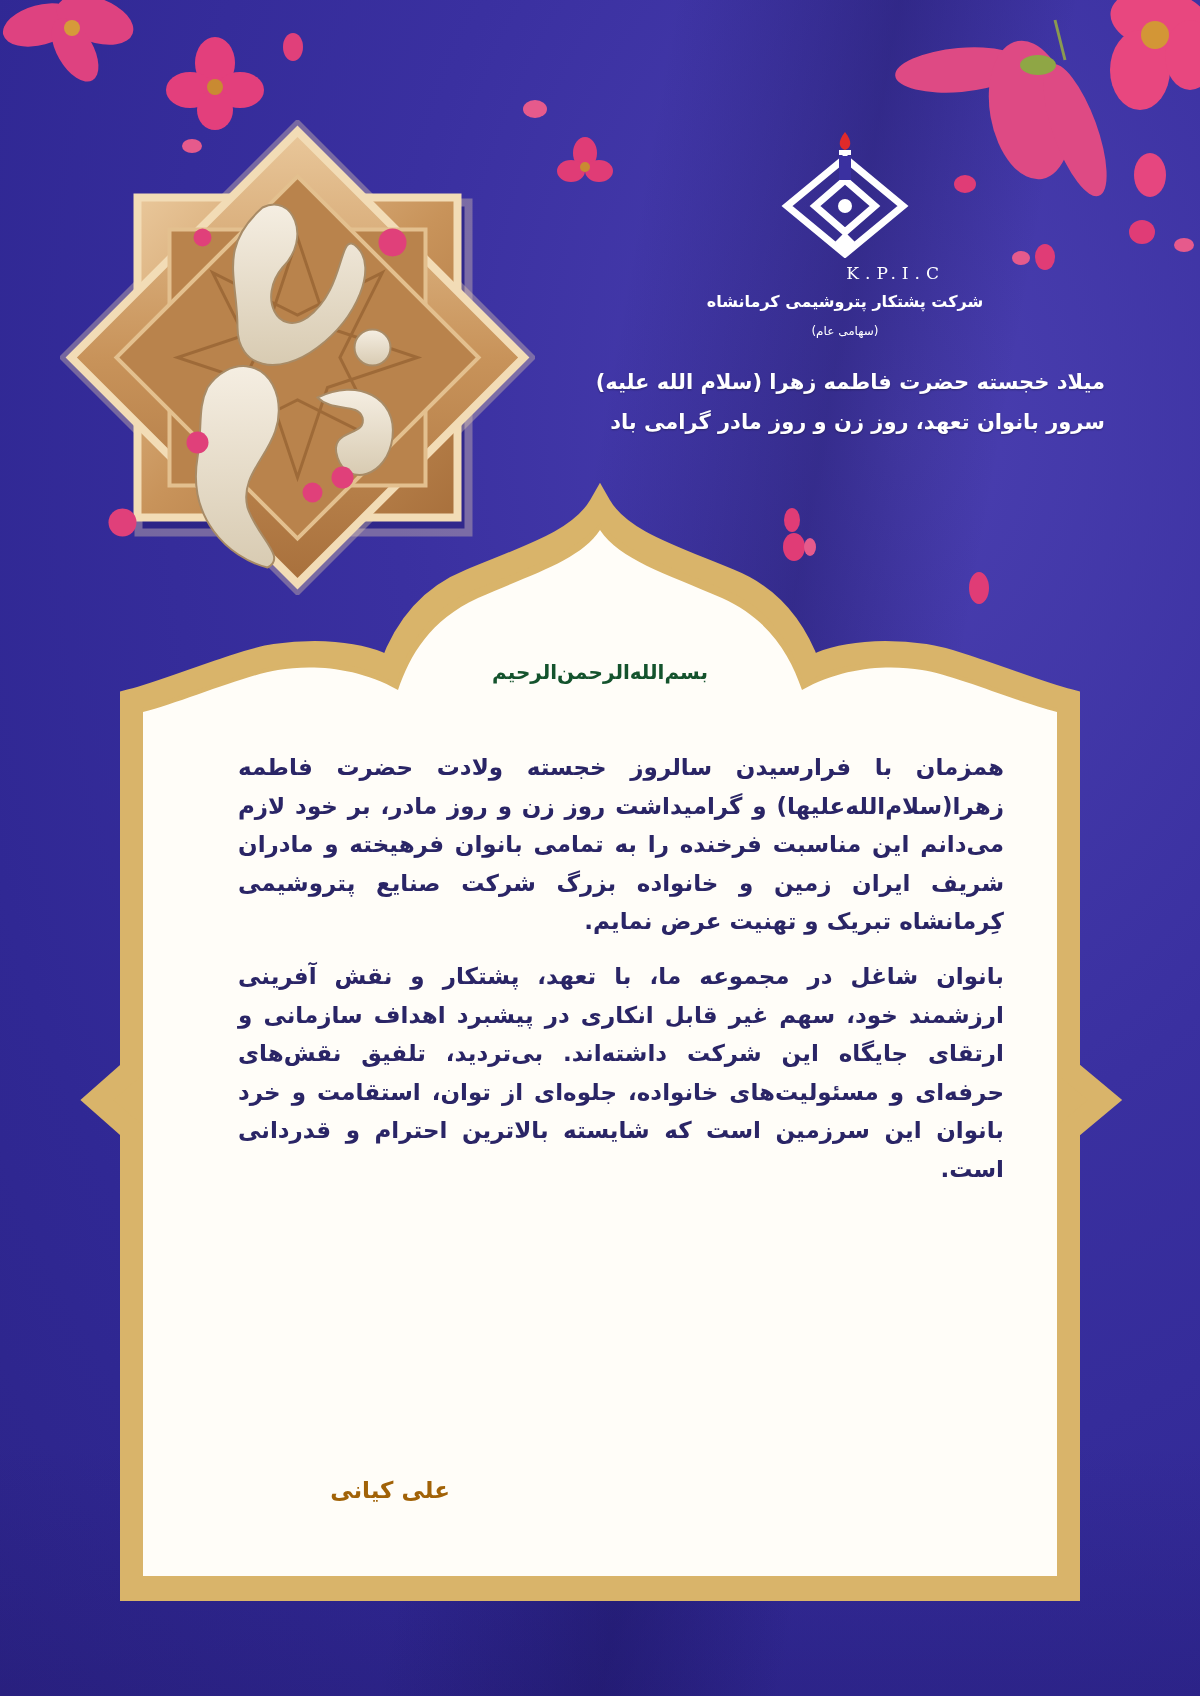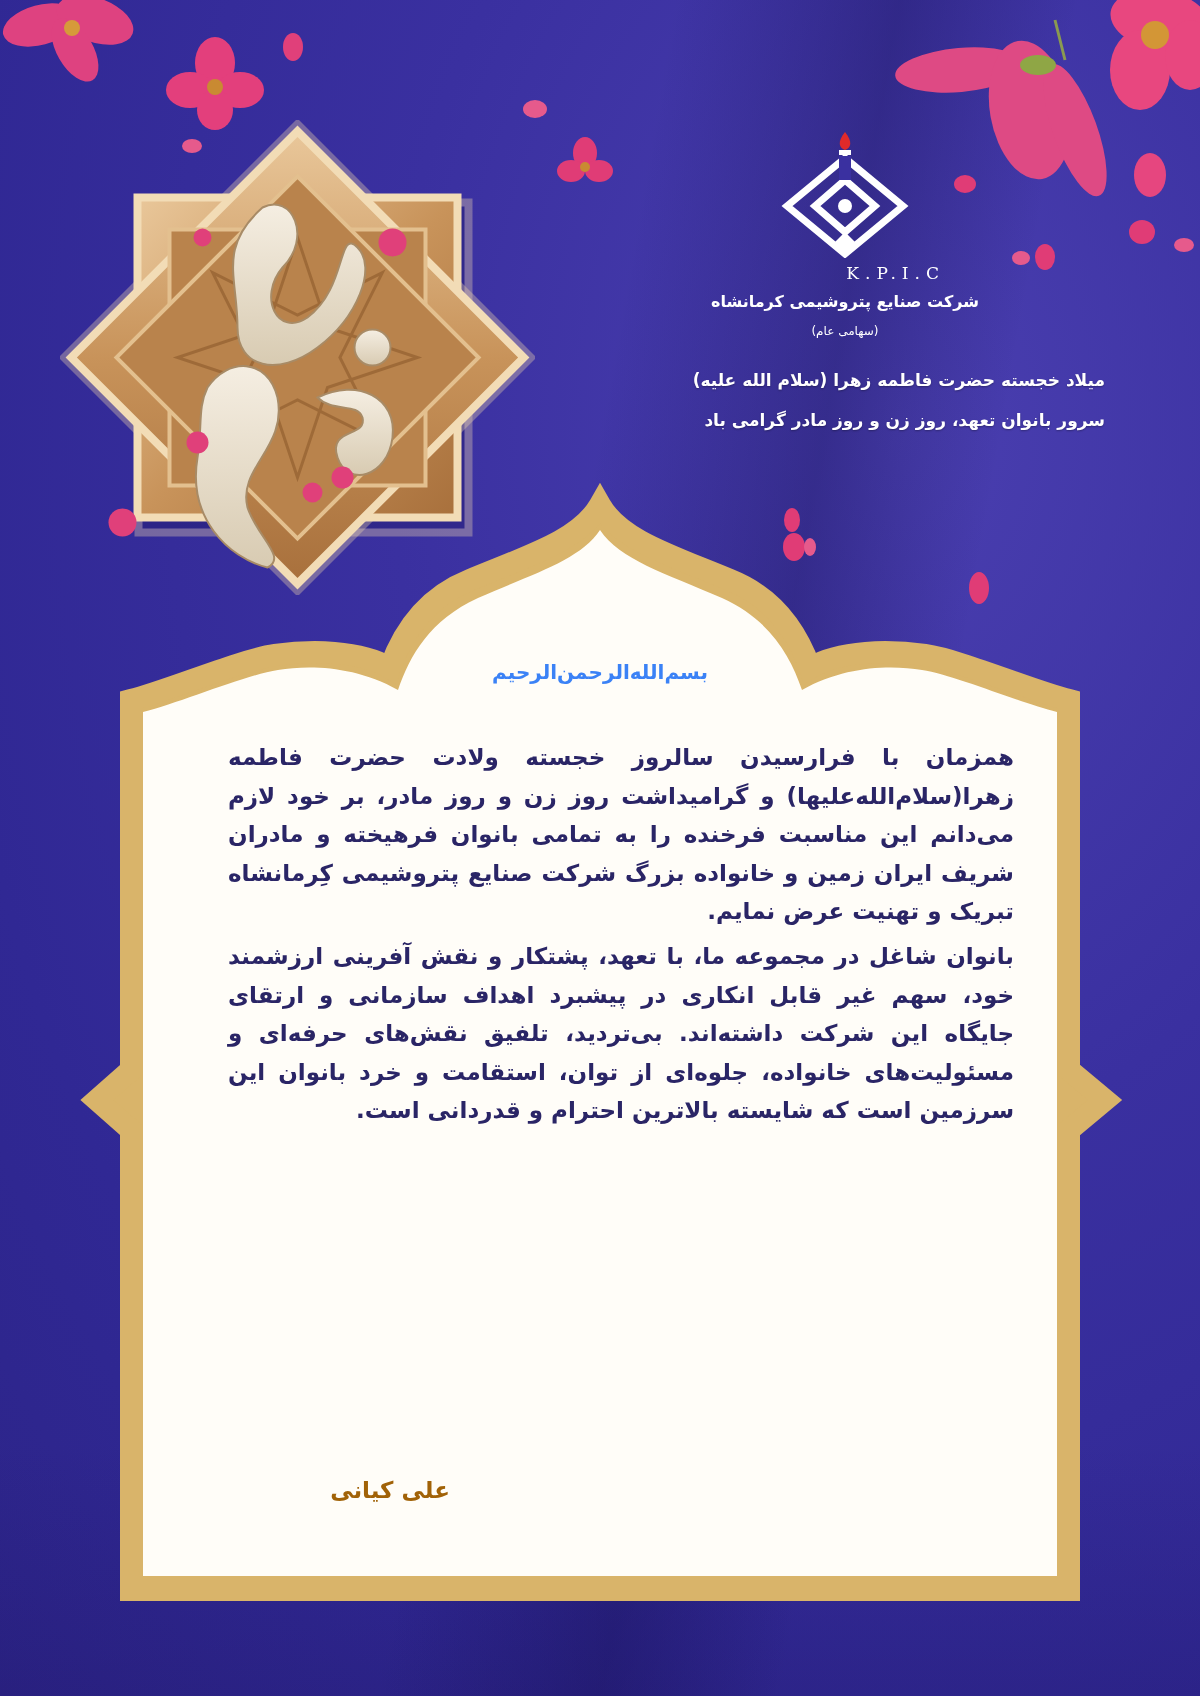--- a/index.html
+++ b/index.html
@@ -25,36 +25,36 @@
   .company-name {
     position: absolute; left: 680px; top: 292px; width: 330px; text-align: center;
     color: #ffffff; font-size: 16px; font-weight: bold;
   }
   .company-type {
     position: absolute; left: 780px; top: 324px; width: 130px; text-align: center;
     color: #ffffff; font-size: 12px;
   }
   .title-line {
     position: absolute; right: 95px; color: #ffffff; font-weight: bold;
-    font-size: 17px; white-space: nowrap; text-shadow: 0 1px 2px rgba(0,0,0,0.3);
+    font-size: 21px; white-space: nowrap; text-shadow: 0 1px 2px rgba(0,0,0,0.3);
   }
   .title-line.l1 { top: 370px; }
   .title-line.l2 { top: 410px; }
   .ornament { position: absolute; left: 60px; top: 120px; width: 475px; height: 475px; }
   .frame-svg { position: absolute; left: 0; top: 0; width: 1200px; height: 1696px; }
   .bismillah {
     position: absolute; top: 660px; left: 400px; width: 400px; text-align: center;
-    color: #3b82f6; font-size: 20px; font-weight: bold;
+    color: #14532d; font-size: 20px; font-weight: bold;
   }
   .letter-body {
     position: absolute; top: 732px; left: 222px; width: 798px;
     color: #2a2566; font-size: 23px; font-weight: bold; line-height: 38.6px;
     text-align: justify; text-align-last: right;
   }
-  .letter-body p { margin: 6px; }
+  .letter-body p { margin: 16px; }
   .signature {
     position: absolute; top: 1470px; left: 220px; width: 340px; text-align: center;
     color: #a16207; font-weight: bold; font-size: 23px; line-height: 40px;
   }
 </style>
 </head>
 <body>
 
 <div class="bg-sheen"></div>
 
@@ -181,21 +181,21 @@
   <rect x="64" y="22" width="12" height="5" fill="#ffffff"></rect>
   <g fill="none" stroke="#ffffff" stroke-width="7" stroke-linejoin="miter">
     <path d="M70 30 L128 78 L70 126 L12 78 Z"></path>
     <path d="M70 52 L100 78 L70 104 L40 78 Z"></path>
   </g>
   <rect x="64" y="28" width="12" height="24" fill="#3a30a0"></rect>
   <circle cx="70" cy="78" r="7" fill="#ffffff"></circle>
   <path d="M70 104 L80 114 L70 124 L60 114 Z" fill="#ffffff"></path>
 </svg>
 <div class="logo-abbr">K.P.I.C</div>
-<div class="company-name">شرکت صنایع پتروشیمی کرمانشاه</div>
+<div class="company-name">شرکت پشتکار پتروشیمی کرمانشاه</div>
 <div class="company-type">(سهامی عام)</div>
 
 <div class="title-line l1">میلاد خجسته حضرت فاطمه زهرا (سلام الله علیه)</div>
 <div class="title-line l2">سرور بانوان تعهد، روز زن و روز مادر گرامی باد</div>
 
 <svg class="frame-svg" viewBox="0 0 1200 1696">
   <path d="M131 1590 L131 1130 L97 1100 L131 1070 L131 700
            C170 690 240 660 275 655 C310 650 360 650 390 668
            C400 640 420 600 470 580 C530 555 580 540 600 505
            C620 540 670 555 730 580 C780 600 800 640 810 668

